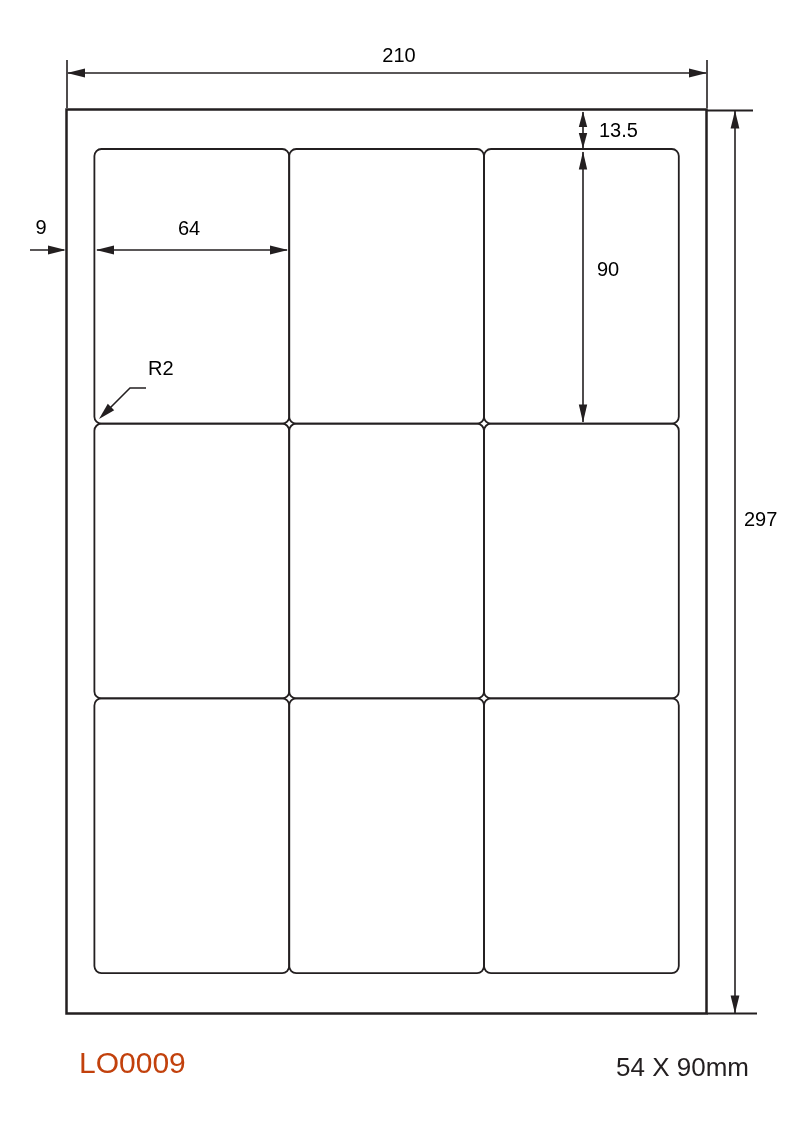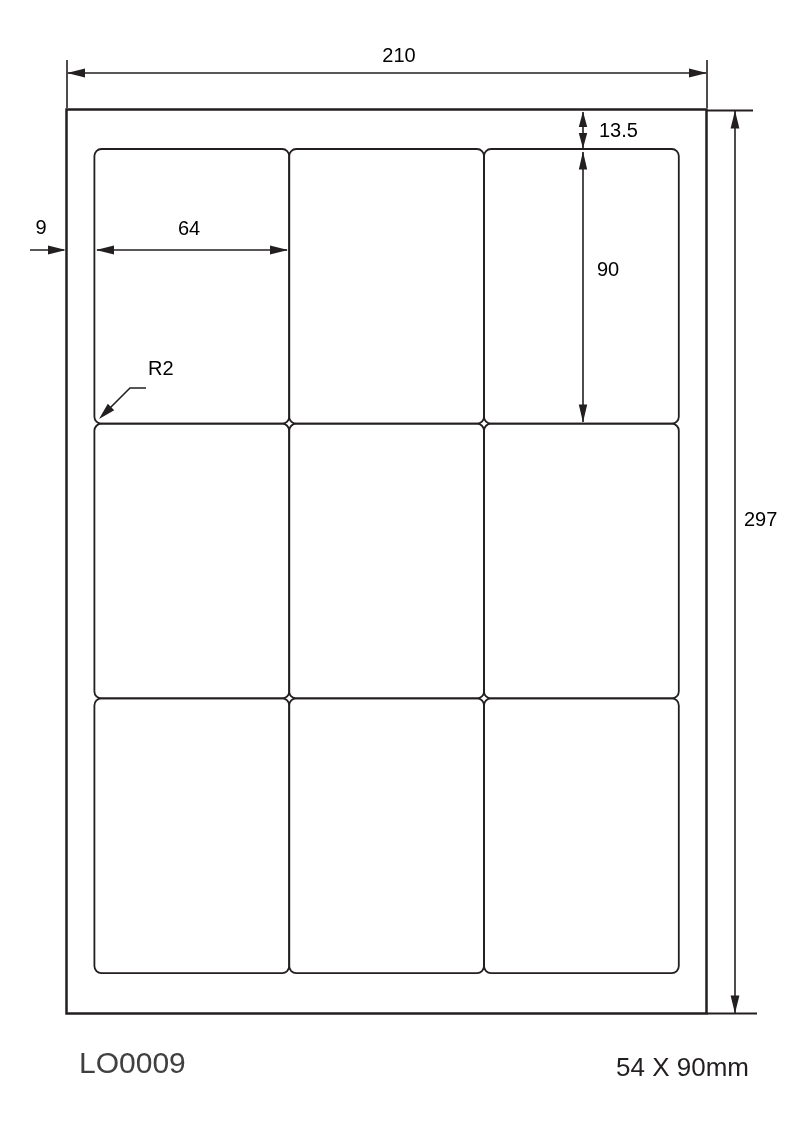--- a/index.html
+++ b/index.html
@@ -29,21 +29,21 @@
     line-height: 1;
     white-space: nowrap;
   }
   .center-xy { transform: translate(-50%, -50%); }
   .center-y  { transform: translateY(-50%); text-align: right; }
   .code-text {
     position: absolute;
     left: 79px;
     top: 1063px;
     transform: translateY(-50%);
-    color: #404040;
+    color: #c2410c;
     font-size: 30px;
     line-height: 1;
     white-space: nowrap;
   }
   .size-text {
     position: absolute;
     left: 616px;
     top: 1067px;
     transform: translateY(-50%);
     color: #231f20;

